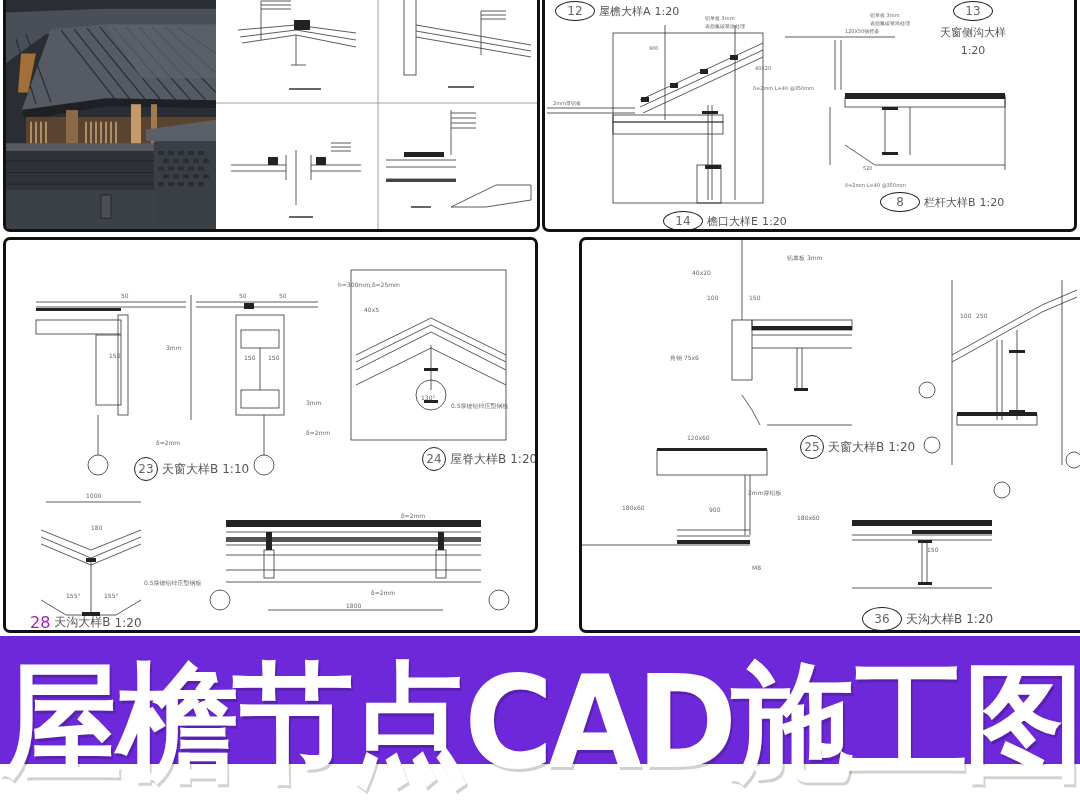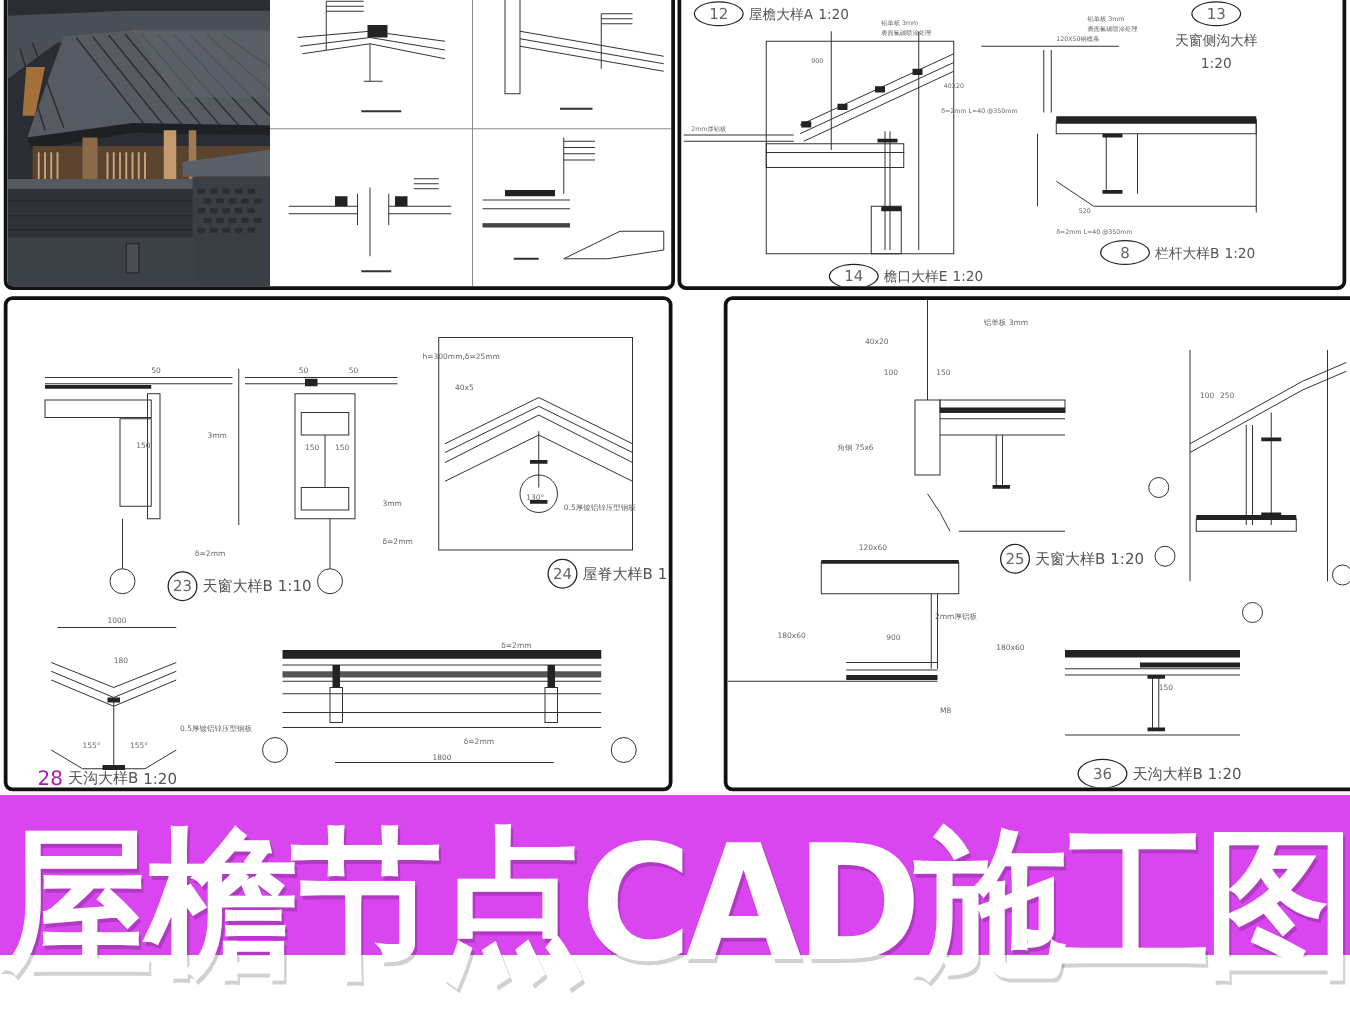--- a/index.html
+++ b/index.html
@@ -35,21 +35,21 @@
     display: flex; align-items: center; gap: 4px;
   }
   .cad-num {
     display: inline-flex; align-items: center; justify-content: center;
     width: 40px; height: 20px; border: 1.5px solid #222; border-radius: 50%;
     font-size: 12px; color: #666; font-family: "DejaVu Sans", sans-serif;
   }
 
   .banner {
     position: absolute; left: 0; top: 636px; width: 1080px; height: 128px;
-    background: #d946ef;
+    background: #6d28d9;
   }
   .banner-title {
     position: absolute; left: 0; top: 14px; width: 1080px; height: 148px;
     display: flex; align-items: center; justify-content: center;
     color: #ffffff;
     font-family: "DejaVu Sans", sans-serif;
     font-weight: bold;
     font-size: 128px;
     letter-spacing: -6px;
     transform: scaleX(0.95);
@@ -373,21 +373,21 @@
       <text x="395" y="278">δ=2mm</text>
       <text x="365" y="355">δ=2mm</text>
       <text x="340" y="368">1800</text>
     </g>
   </svg>
   <div class="cad-label" style="left:128px; top:217px; font-size:12px;">
     <span class="cad-num" style="width:24px;height:24px;">23</span>
     <span>天窗大样B</span>
     <span>1:10</span>
   </div>
-  <div class="cad-label" style="left:432px; top:207px; font-size:12px;">
+  <div class="cad-label" style="left:416px; top:207px; font-size:12px;">
     <span class="cad-num" style="width:24px;height:24px;">24</span>
     <span>屋脊大样B</span>
     <span>1:20</span>
   </div>
   <div class="cad-label" style="left:24px; top:373px; font-size:12px;">
     <span style="font-size:16px; color:#a21caf;">28</span>
     <span>天沟大样B</span>
     <span>1:20</span>
   </div>
 </div>

